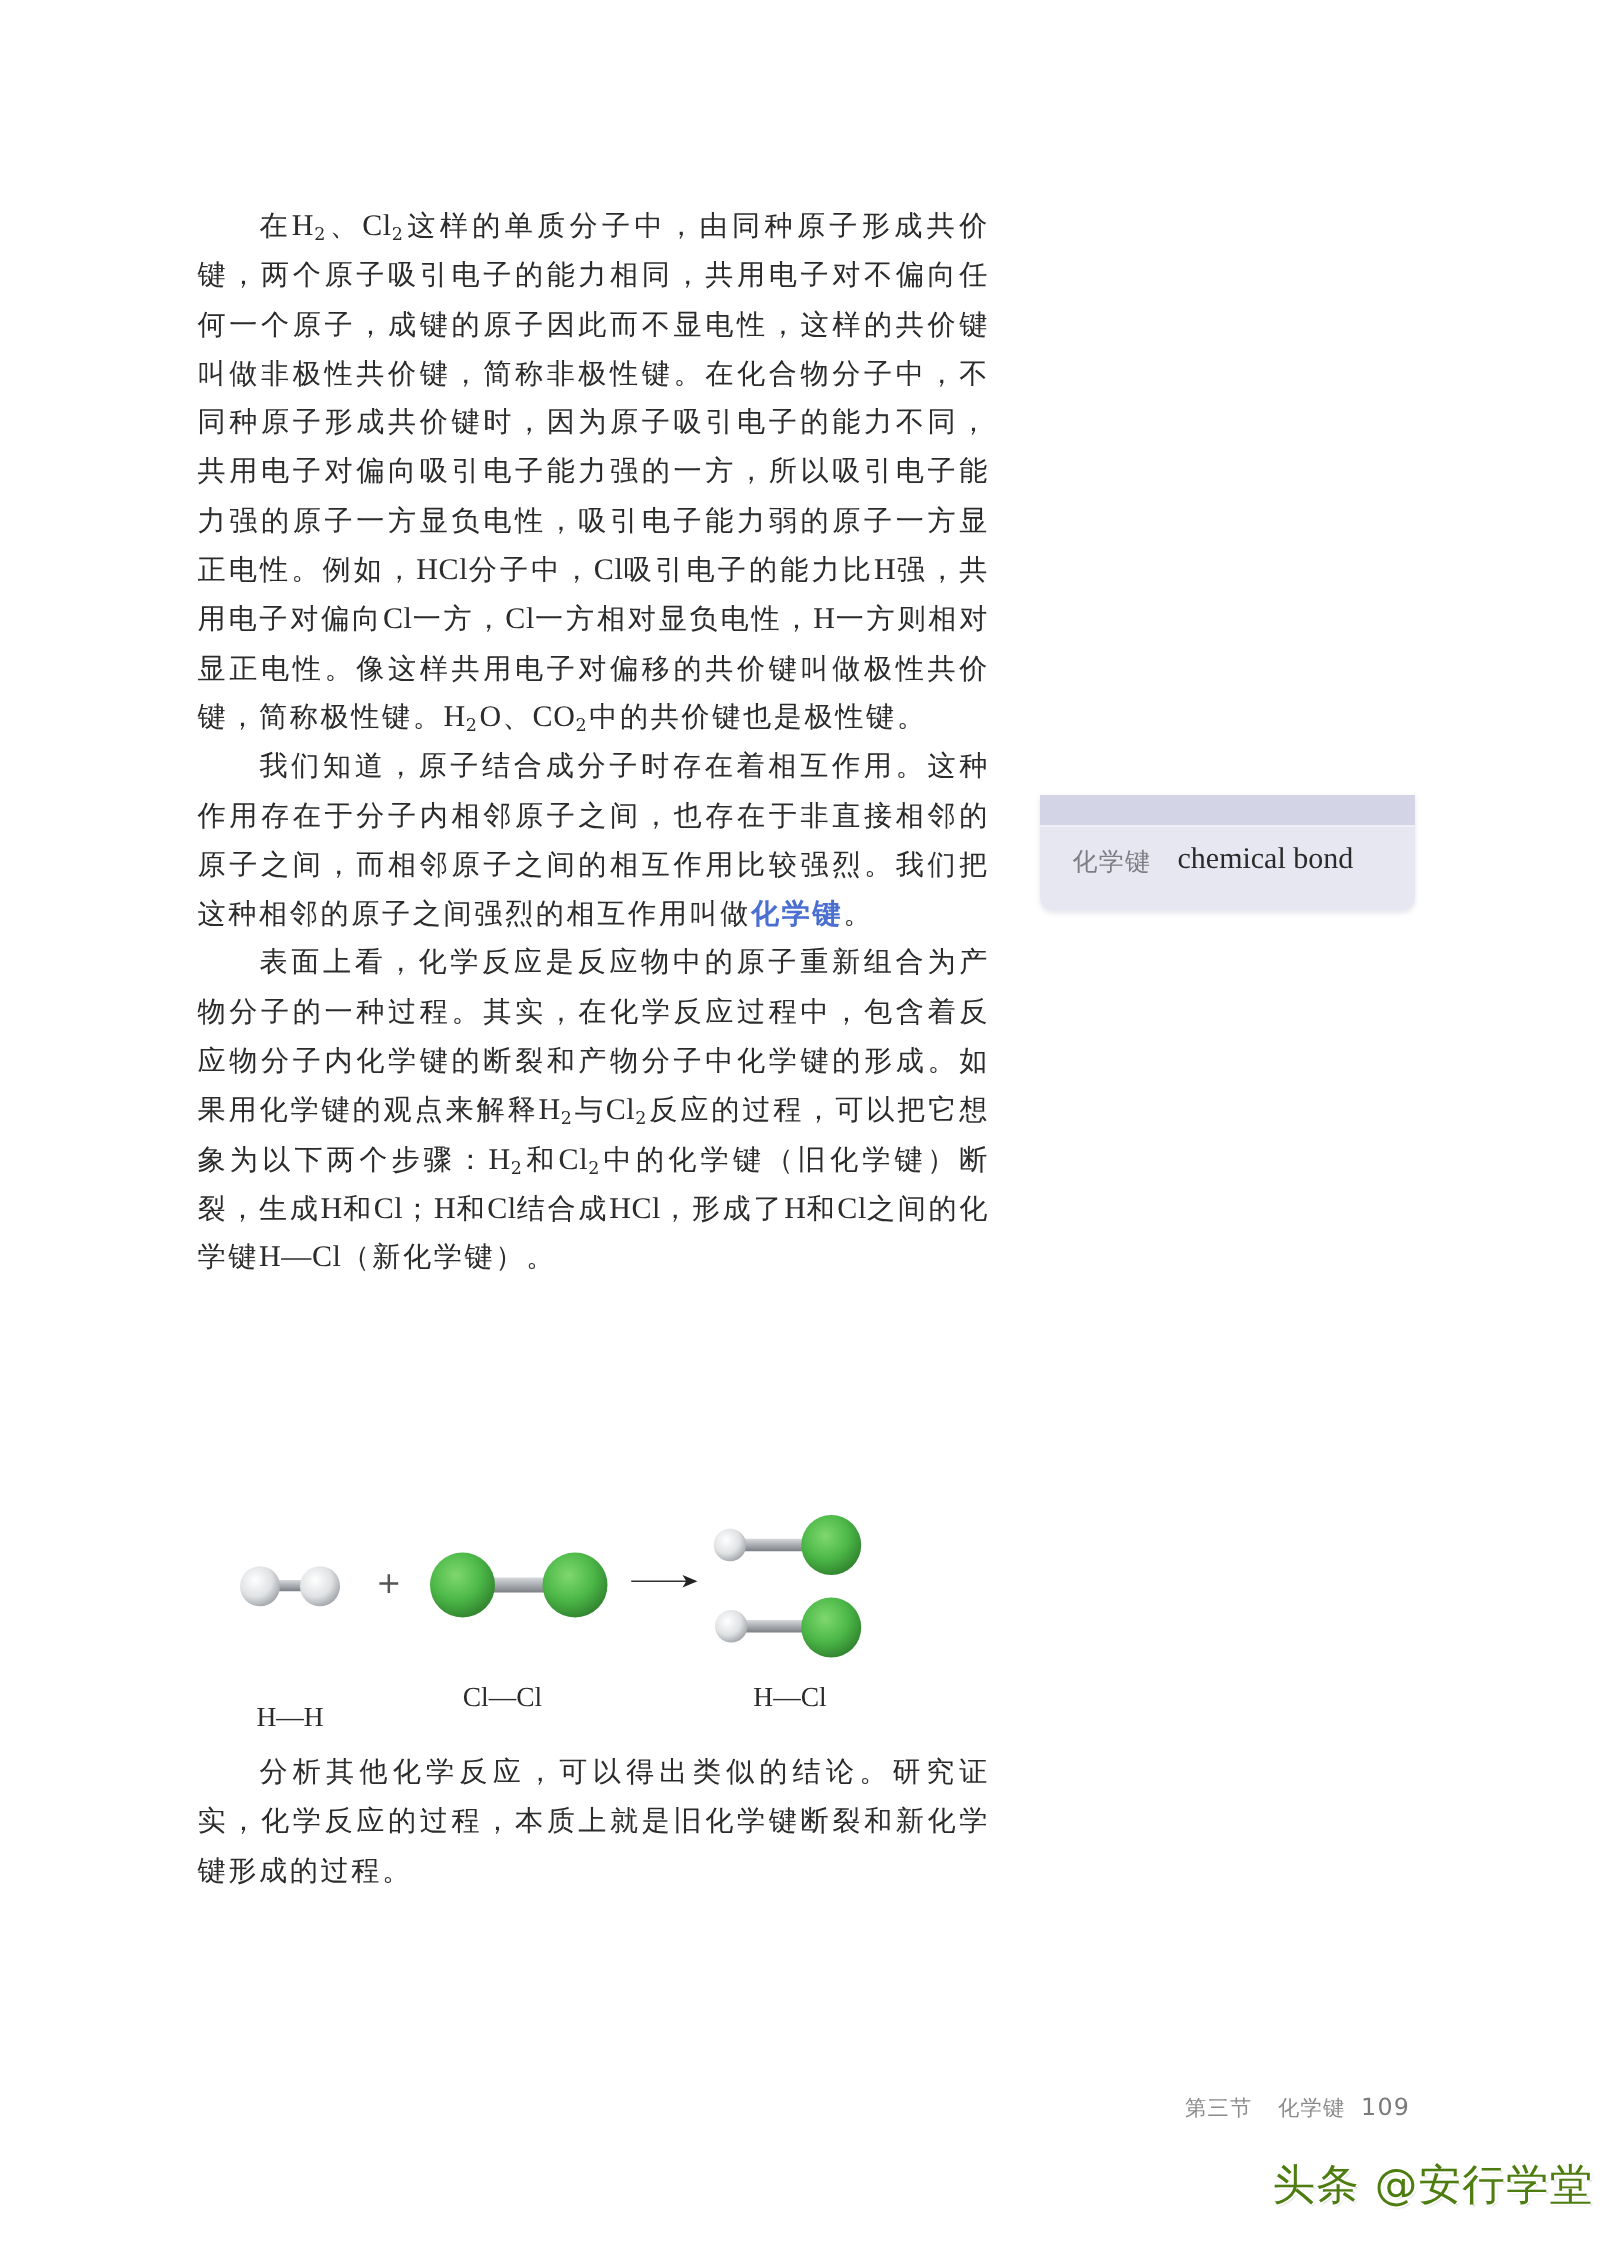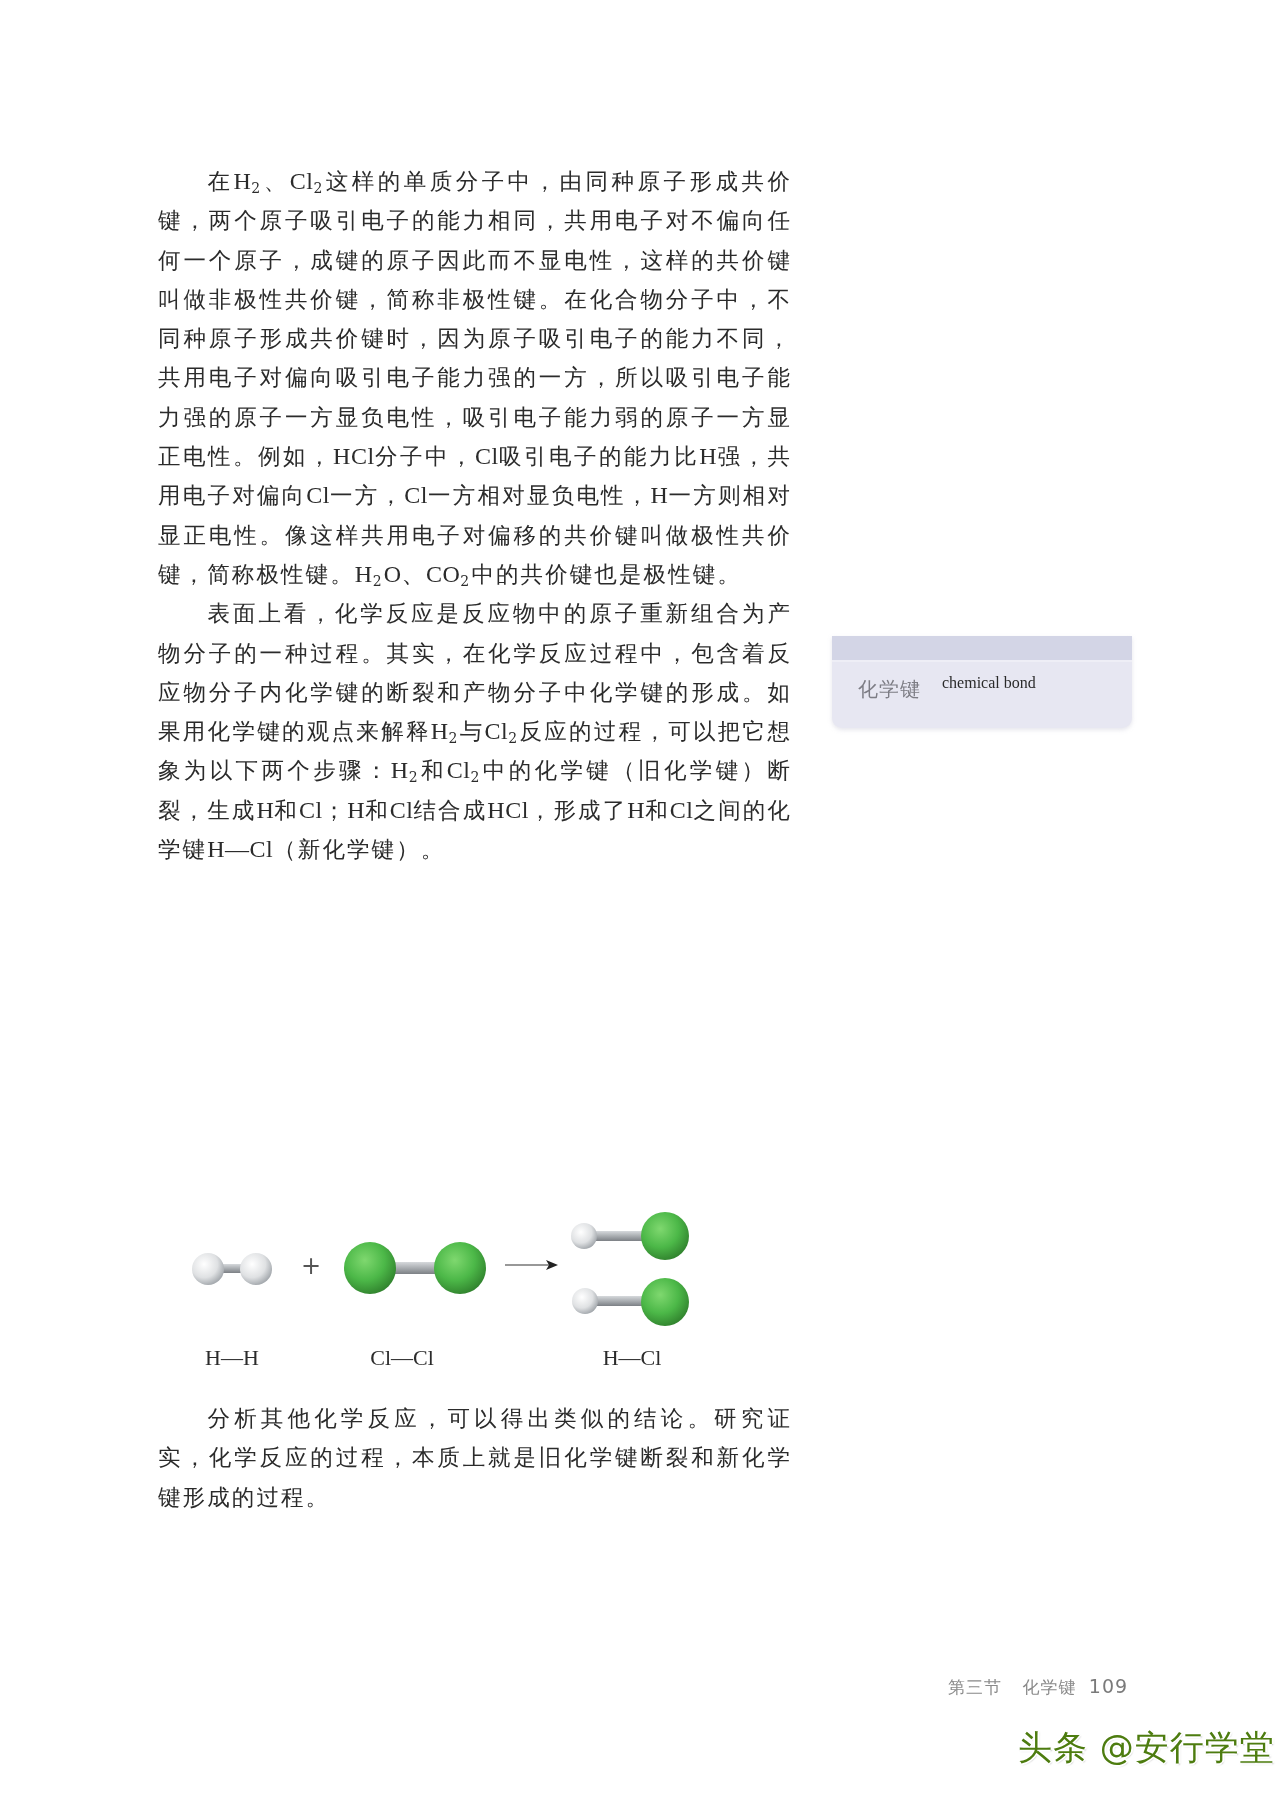--- a/index.html
+++ b/index.html
@@ -22,21 +22,21 @@
   .gloss {
     position: absolute; left: 832px; top: 636px; width: 300px; height: 92px;
     background: #e7e7f2; border-radius: 0 0 10px 10px;
     box-shadow: 0 2px 4px rgba(180,180,200,0.35);
   }
   .gloss .band { height: 24px; background: #d3d5e6; border-bottom: 2px solid #eeeef6; }
   .gloss .cn {
     position: absolute; left: 26px; top: 40px; font-size: 20px; color: #7d7d85; letter-spacing: 1px;
   }
   .gloss .en {
-    position: absolute; left: 110px; top: 38px; font-size: 16px; color: #2a2a2a;
+    position: absolute; left: 110px; top: 38px; font-size: 24px; color: #2a2a2a;
     font-family: "Liberation Serif", serif;
   }
 
   .figure { position: absolute; left: 170px; top: 1195px; width: 580px; height: 190px; }
   .label {
     position: absolute; top: 150px; font-family: "Liberation Serif", serif; font-size: 22px; color: #2b2b2b;
     transform: translateX(-50%); white-space: nowrap;
   }
   .plus { position: absolute; font-size: 24px; color: #555; font-family: "DejaVu Sans", sans-serif; }
 
@@ -50,20 +50,23 @@
     text-shadow: -2px 0 #fff, 2px 0 #fff, 0 -2px #fff, 0 2px #fff, 1px 1px 2px rgba(0,0,0,0.4);
     letter-spacing: 1px;
   }
 </style>
 </head>
 <body>
 
 <div class="col">
   <p>
     <span>在</span><span class="lat">H</span><sub>2</sub><span>、</span><span class="lat">Cl</span><sub>2</sub><span>这样的单质分子中，由同种原子形成共价键，两个原子吸引电子的能力相同，共用电子对不偏向任何一个原子，成键的原子因此而不显电性，这样的共价键叫做非极性共价键，简称非极性键。在化合物分子中，不同种原子形成共价键时，因为原子吸引电子的能力不同，共用电子对偏向吸引电子能力强的一方，所以吸引电子能力强的原子一方显负电性，吸引电子能力弱的原子一方显正电性。例如，</span><span class="lat">HCl</span><span>分子中，</span><span class="lat">Cl</span><span>吸引电子的能力比</span><span class="lat">H</span><span>强，共用电子对偏向</span><span class="lat">Cl</span><span>一方，</span><span class="lat">Cl</span><span>一方相对显负电性，</span><span class="lat">H</span><span>一方则相对显正电性。像这样共用电子对偏移的共价键叫做极性共价键，简称极性键。</span><span class="lat">H</span><sub>2</sub><span class="lat">O、</span><span class="lat">CO</span><sub>2</sub><span>中的共价键也是极性键。</span>
+  </p>
+  <p>
+    <span>我们知道，原子结合成分子时存在着相互作用。这种作用存在于分子内相邻原子之间，也存在于非直接相邻的原子之间，而相邻原子之间的相互作用比较强烈。我们把这种相邻的原子之间强烈的相互作用叫做</span><span class="kw">化学键</span><span>。</span>
   </p>
   <p>
     <span>表面上看，化学反应是反应物中的原子重新组合为产物分子的一种过程。其实，在化学反应过程中，包含着反应物分子内化学键的断裂和产物分子中化学键的形成。如果用化学键的观点来解释</span><span class="lat">H</span><sub>2</sub><span>与</span><span class="lat">Cl</span><sub>2</sub><span>反应的过程，可以把它想象为以下两个步骤：</span><span class="lat">H</span><sub>2</sub><span>和</span><span class="lat">Cl</span><sub>2</sub><span>中的化学键（旧化学键）断裂，生成</span><span class="lat">H</span><span>和</span><span class="lat">Cl</span><span>；</span><span class="lat">H</span><span>和</span><span class="lat">Cl</span><span>结合成</span><span class="lat">HCl</span><span>，形成了</span><span class="lat">H</span><span>和</span><span class="lat">Cl</span><span>之间的化学键</span><span class="lat">H—Cl</span><span>（新化学键）。</span>
   </p>
 </div>
 
 <div class="gloss">
   <div class="band"></div>
   <span class="cn">化学键</span>
   <span class="en">chemical bond</span>
@@ -107,21 +110,21 @@
       <circle cx="414" cy="41" r="13" fill="url(#gH)"></circle>
       <circle cx="495" cy="41" r="24" fill="url(#gCl)"></circle>
     </g>
     <g>
       <rect x="415" y="101" width="82" height="10" fill="url(#gBond)"></rect>
       <circle cx="415" cy="106" r="13" fill="url(#gH)"></circle>
       <circle cx="495" cy="107" r="24" fill="url(#gCl)"></circle>
     </g>
   </svg>
   <span class="plus" style="left:131px; top:57px;">+</span>
-  <span class="label" style="left:62px;">H—H</span>
+  <span class="label" style="left:62px;margin-top:16px;">H—H</span>
   <span class="label" style="left:232px;">Cl—Cl</span>
   <span class="label" style="left:462px;">H—Cl</span>
 </div>
 
 <div class="col" style="top:1399px;">
   <p>
     <span>分析其他化学反应，可以得出类似的结论。研究证实，化学反应的过程，本质上就是旧化学键断裂和新化学键形成的过程。</span>
   </p>
 </div>
 

